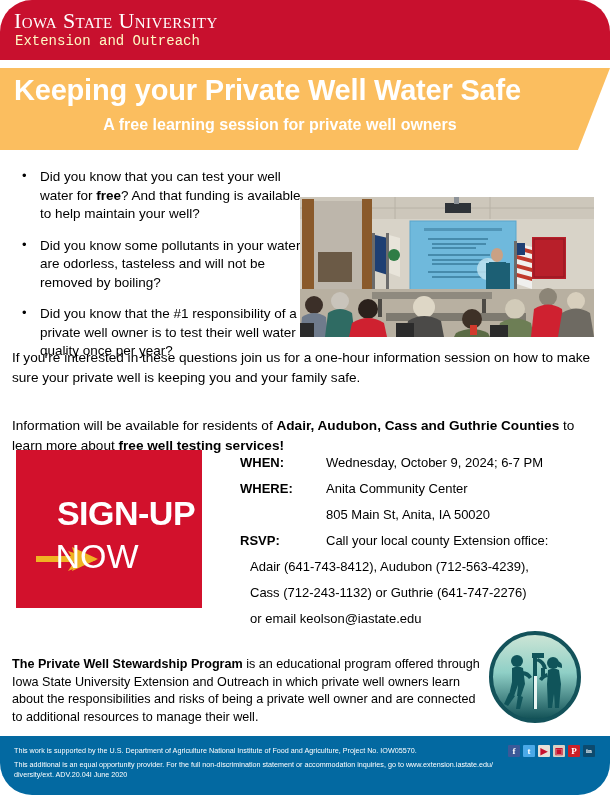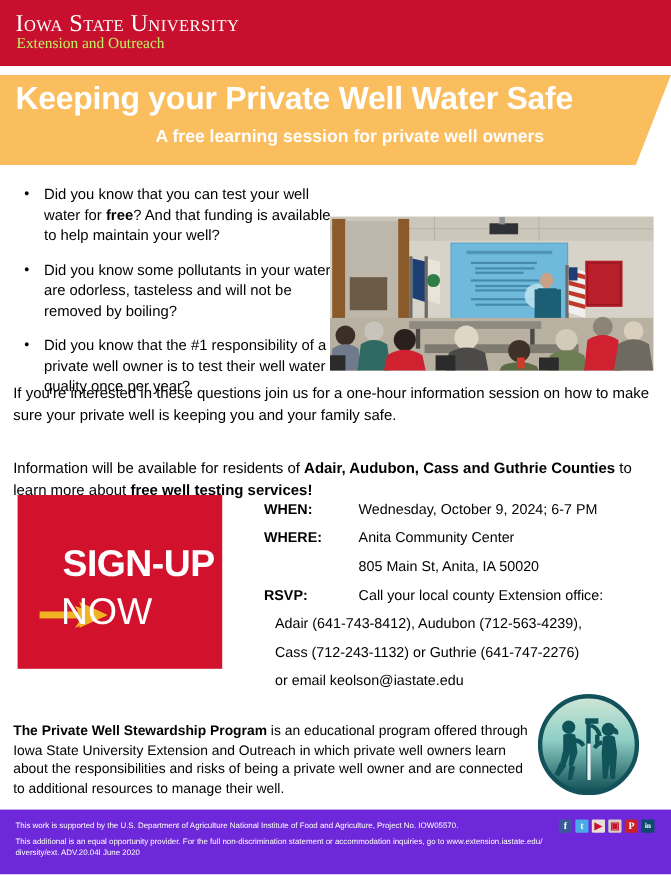--- a/index.html
+++ b/index.html
@@ -4,42 +4,42 @@
 <style>
   html,body{margin:0;padding:0;}
   body{
     width:610px;height:795px;
     background:#ffffff;
     font-family:"Liberation Sans", sans-serif;
     color:#000;
     overflow:hidden;
     position:relative;
   }
-  .page{position:relative;width:610px;height:795px;overflow:hidden;}
+  .page{position:relative;width:610px;height:795px;overflow:hidden;border-radius:32px;}
 
   
   .isu-header{
     position:absolute;left:0;top:0;width:610px;height:60px;
     background:#C8102E;
   }
   .isu-wordmark{
     position:absolute;left:14px;top:9px;
     color:#ffffff;
     font-family:"Liberation Serif", serif;
     font-size:22px;
     letter-spacing:0.4px;
     line-height:23px;
     font-variant:small-caps;
     font-weight:400;
     white-space:nowrap;
   }
   .isu-sub{
     position:absolute;left:15px;top:33px;
-    color:#bef264;
-    font-family:Liberation Serif, serif;
+    color:#fef9c3;
+    font-family:Liberation Mono, monospace;
     font-size:14px;
     line-height:16px;
     white-space:nowrap;
   }
 
   
   .banner{
     position:absolute;left:0;top:68px;width:610px;height:94px;
     background:#FBBE5F;
     clip-path:polygon(0 0, 610px 0, 578px 82px, 0 82px);
@@ -52,21 +52,20 @@
     letter-spacing:-0.2px;
     white-space:nowrap;
   }
   .banner-sub{
     position:absolute;left:0;top:48px;width:560px;
     text-align:center;
     color:#ffffff;
     font-size:16px;
     font-weight:bold;
     white-space:nowrap;
-    padding-left:38px;
   }
 
   
   .bullets{
     position:absolute;left:14px;top:168px;width:290px;
     margin:0;padding:0;list-style:none;
   }
   .bullets li{
     position:relative;
     padding-left:26px;
@@ -139,21 +138,21 @@
   .stew b{font-weight:bold;}
 
   
   .welllogo{
     position:absolute;left:489px;top:631px;width:92px;height:92px;
   }
 
   
   .footer{
     position:absolute;left:0;top:736px;width:610px;height:59px;
-    background:#6d28d9;
+    background:#0369a1;
   }
   .foot-line{
     position:absolute;color:#ffffff;font-size:7.2px;line-height:10px;
     font-family:"Liberation Sans", sans-serif;
     white-space:nowrap;
   }
   .foot-l1{left:14px;top:10px;}
   .foot-l2{left:14px;top:24px;}
   .foot-l3{left:14px;top:34px;}
   .social{

